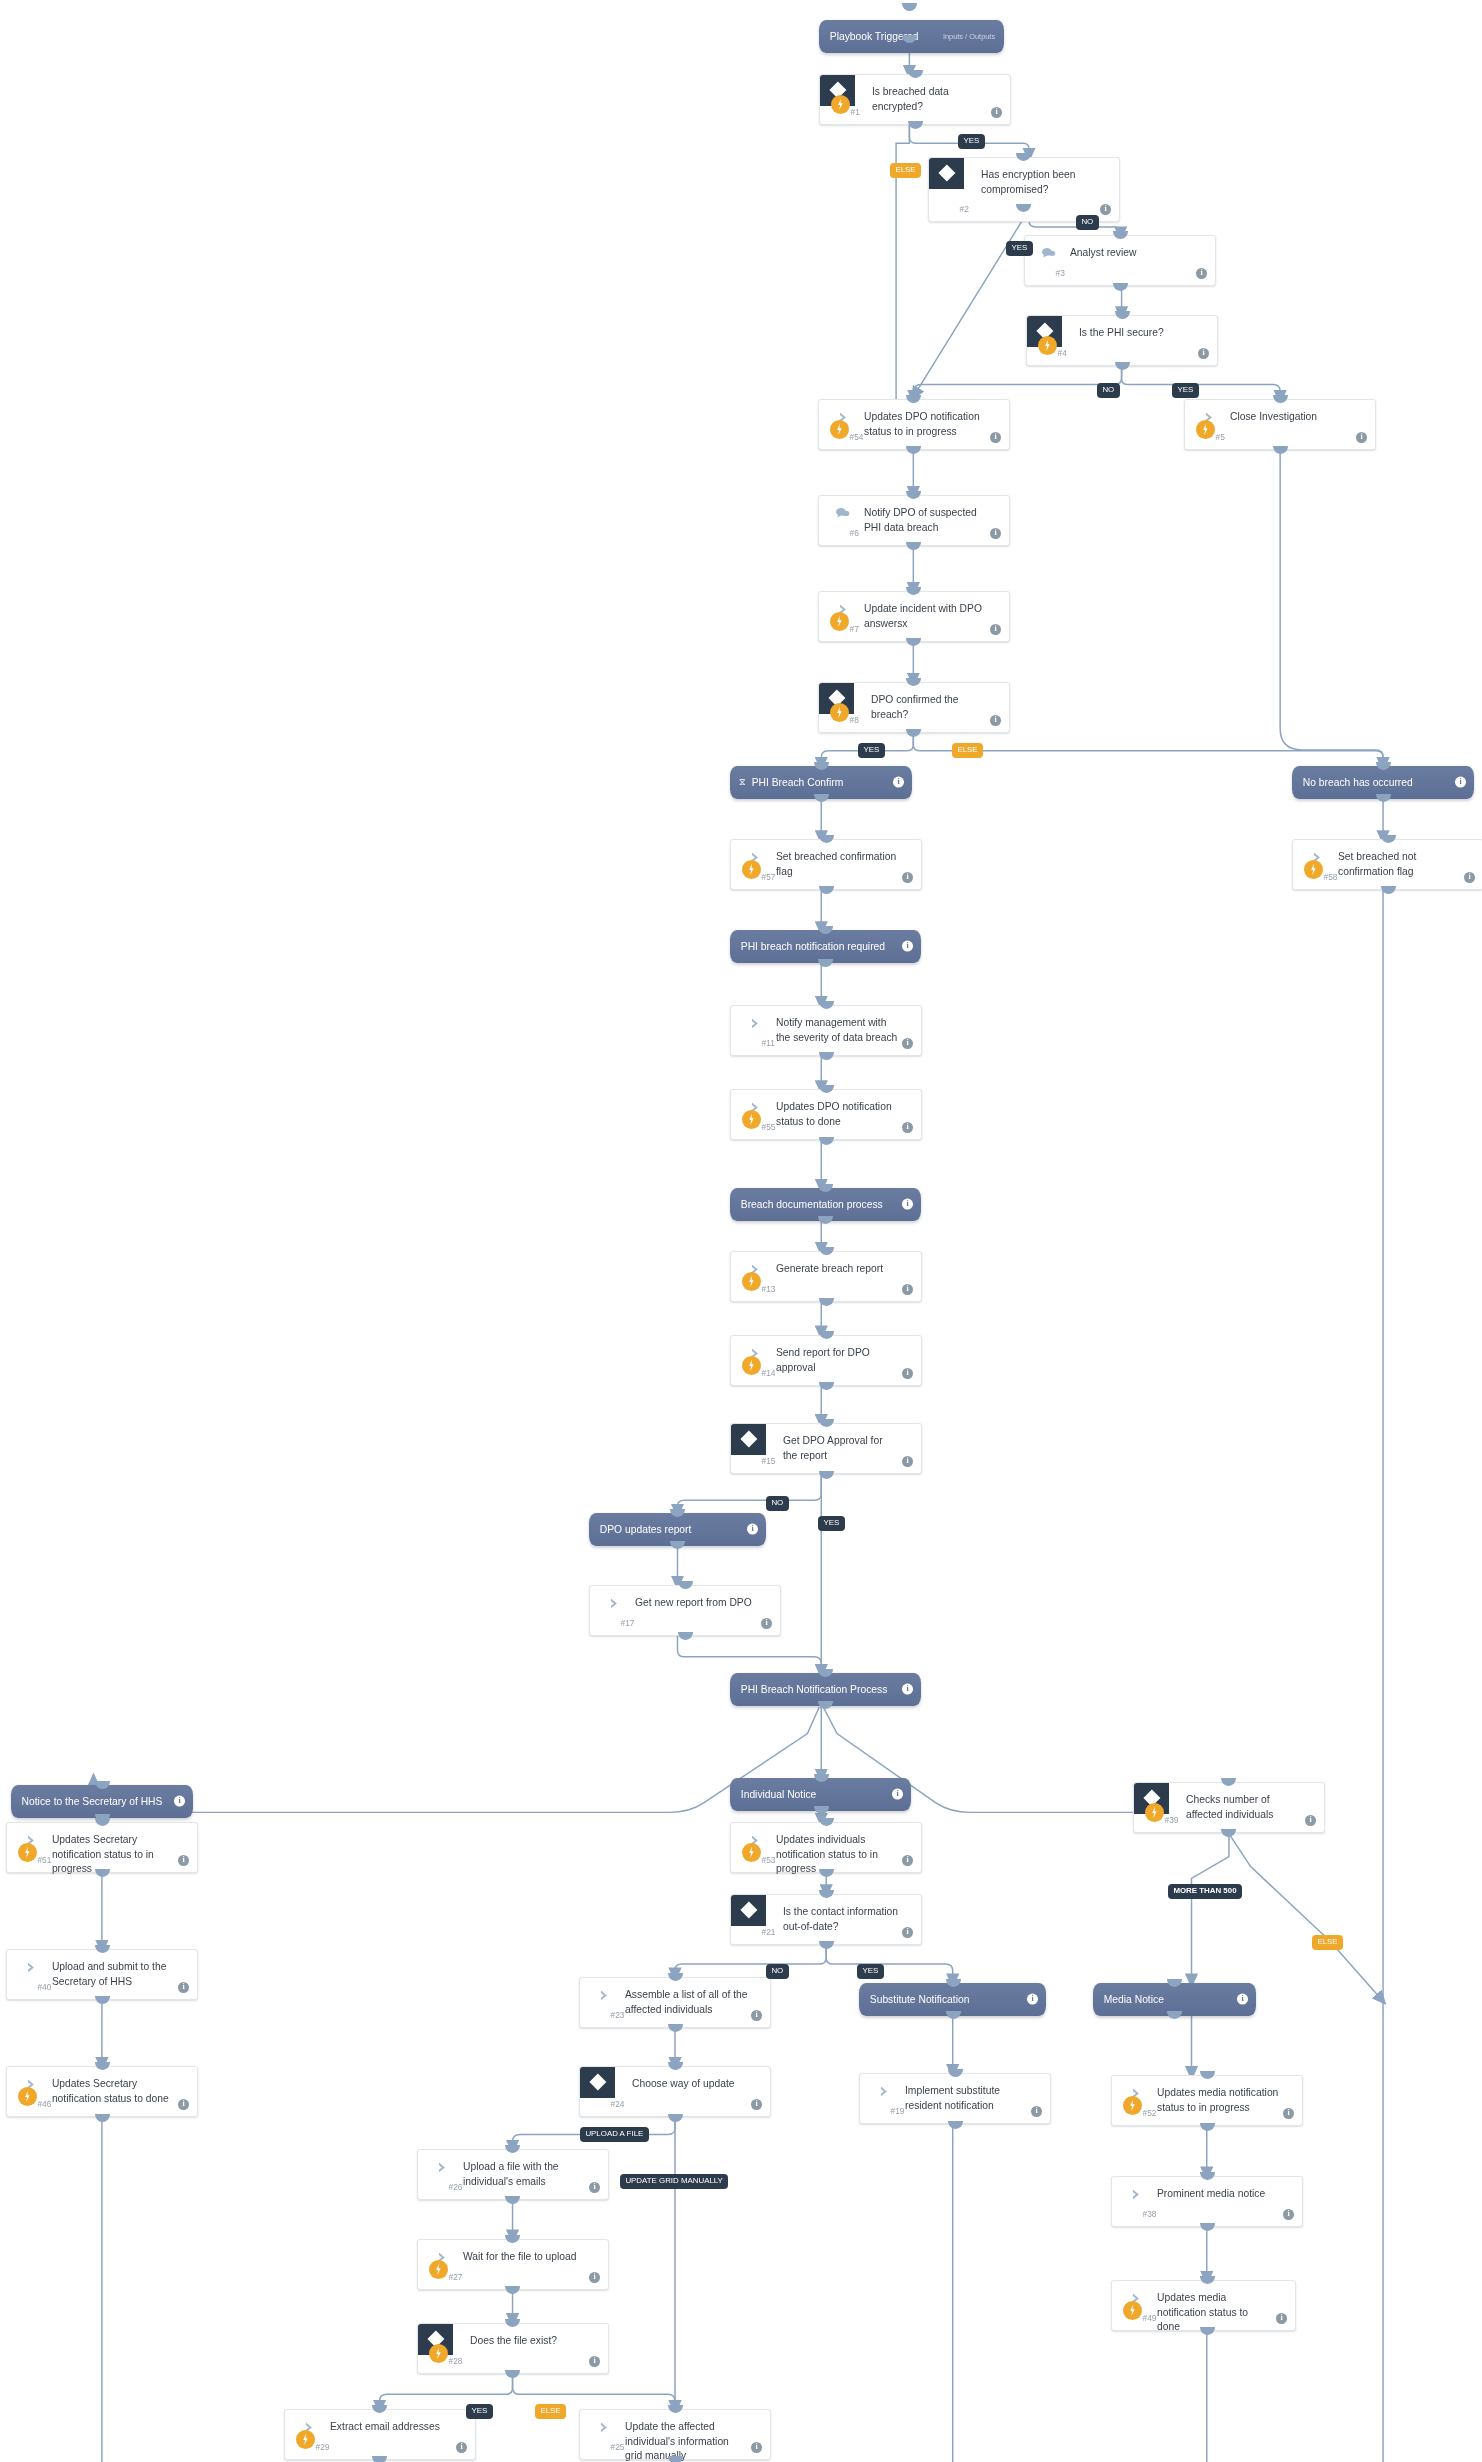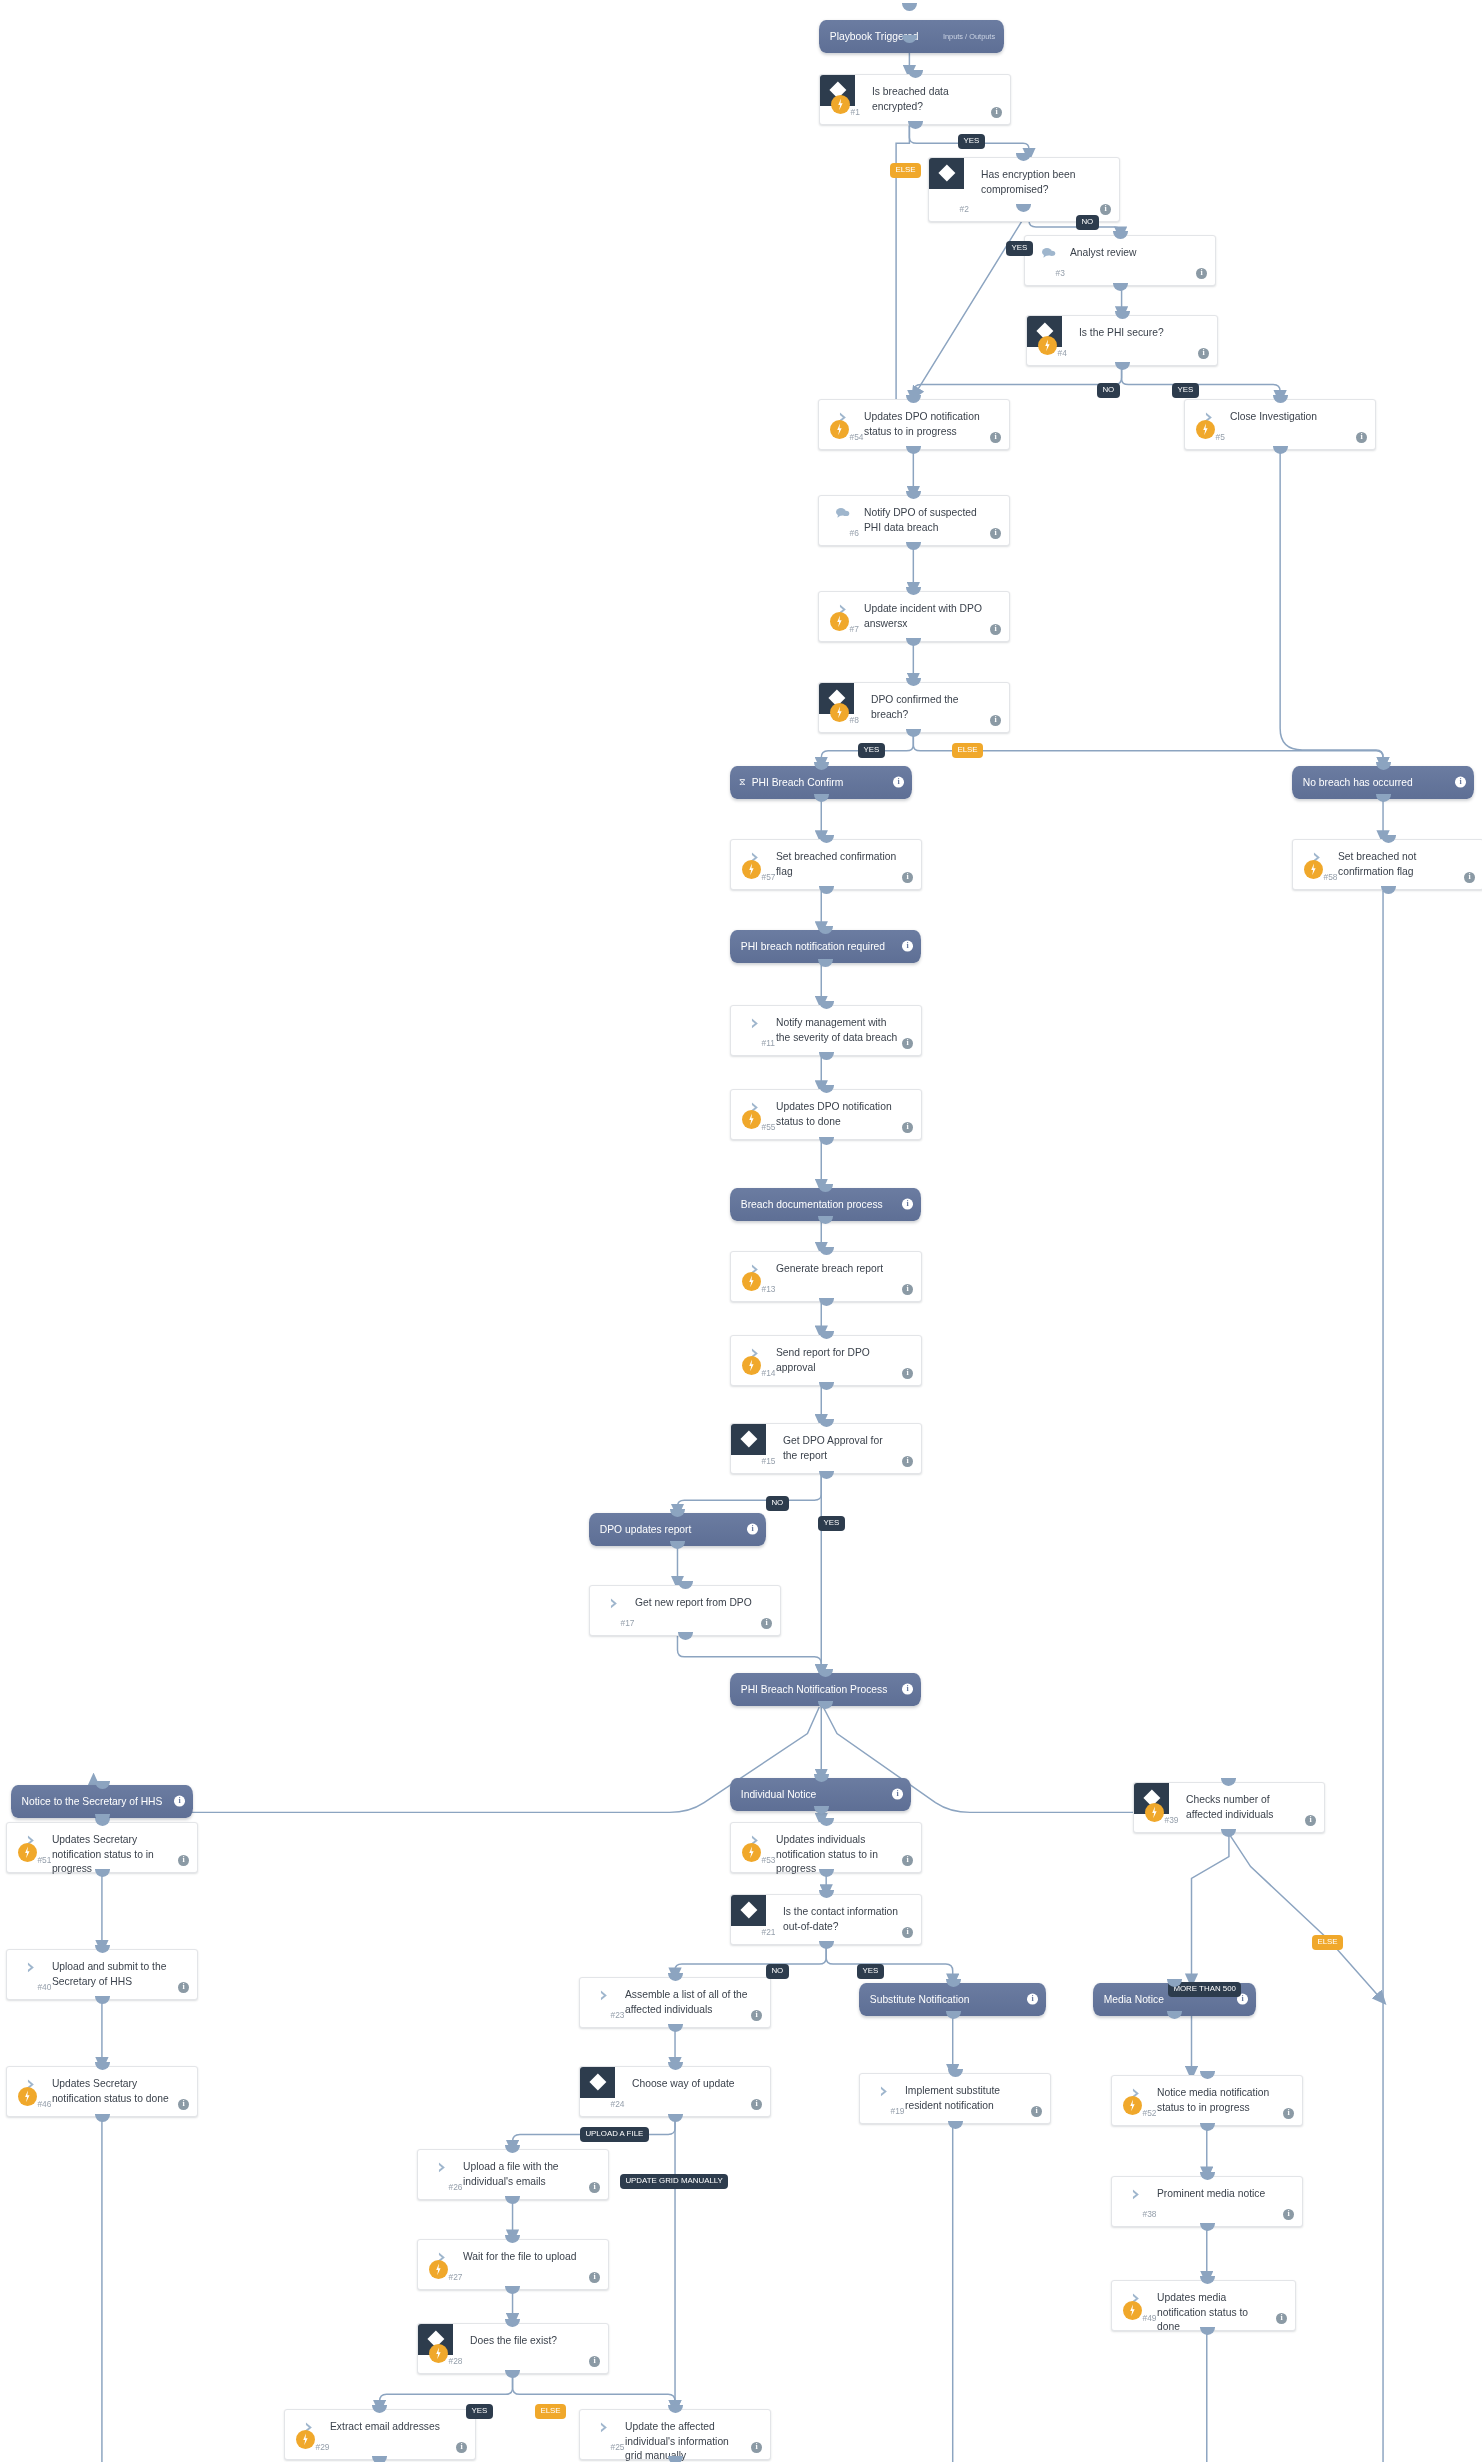--- a/index.html
+++ b/index.html
@@ -501,21 +501,21 @@
         <div class="ttl">Implement substitute resident notification</div>
         <div class="num">#19</div>
         <div class="info">i</div>
       </div>
       <div class="node" style="left: 1111px; top: 2075px; width: 192px; height: 51px;">
         <div class="chev">
           <svg viewBox="0 0 26 26" width="12.8" height="12.8">
             <path d="M6,3 L18,13 L6,23 L6,18 L12,13 L6,8 Z" fill="#9fb6cd"></path>
           </svg>
         </div>
-        <div class="ttl">Notice media notification status to in progress</div>
+        <div class="ttl">Updates media notification status to in progress</div>
         <div class="bolt"></div>
         <div class="num">#52</div>
         <div class="info">i</div>
       </div>
       <div class="node" style="left: 1111px; top: 2176px; width: 192px; height: 51px;">
         <div class="chev">
           <svg viewBox="0 0 26 26" width="12.8" height="12.8">
             <path d="M6,3 L18,13 L6,23 L6,18 L12,13 L6,8 Z" fill="#9fb6cd"></path>
           </svg>
         </div>
@@ -593,21 +593,21 @@
       <div class="lbl dark" style="left: 1076px; top: 215px;">NO</div>
       <div class="lbl dark" style="left: 1006px; top: 241px;">YES</div>
       <div class="lbl dark" style="left: 1097px; top: 383px;">NO</div>
       <div class="lbl dark" style="left: 1172px; top: 383px;">YES</div>
       <div class="lbl dark" style="left: 858px; top: 743px;">YES</div>
       <div class="lbl amber" style="left: 952px; top: 743px;">ELSE</div>
       <div class="lbl dark" style="left: 766px; top: 1496px;">NO</div>
       <div class="lbl dark" style="left: 818px; top: 1516px;">YES</div>
       <div class="lbl dark" style="left: 766px; top: 1964px;">NO</div>
       <div class="lbl dark" style="left: 857px; top: 1964px;">YES</div>
-      <div class="lbl dark" style="left: 1168px; top: 1982px;">MORE THAN 500</div>
+      <div class="lbl dark" style="left: 1168px; top: 1884px; font-weight: bold;">MORE THAN 500</div>
       <div class="lbl amber" style="left: 1312px; top: 1935px;">ELSE</div>
       <div class="lbl dark" style="left: 580px; top: 2127px;">UPLOAD A FILE</div>
       <div class="lbl dark" style="left: 620px; top: 2174px;">UPDATE GRID MANUALLY</div>
       <div class="lbl dark" style="left: 466px; top: 2404px;">YES</div>
       <div class="lbl amber" style="left: 535px; top: 2404px;">ELSE</div>
     </div>
 <div class="cap t" style="left: 908px; top: 70px;"></div>
     <div class="cap t" style="left: 908px; top: 121px;"></div>
     <div class="cap t" style="left: 1016px; top: 153px;"></div>
     <div class="cap t" style="left: 1016px; top: 204px;"></div>

